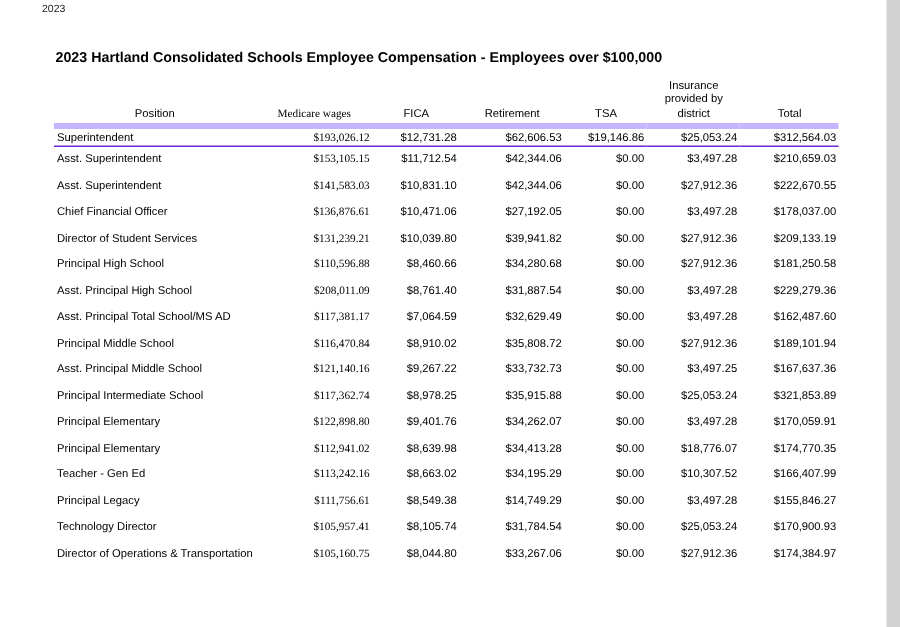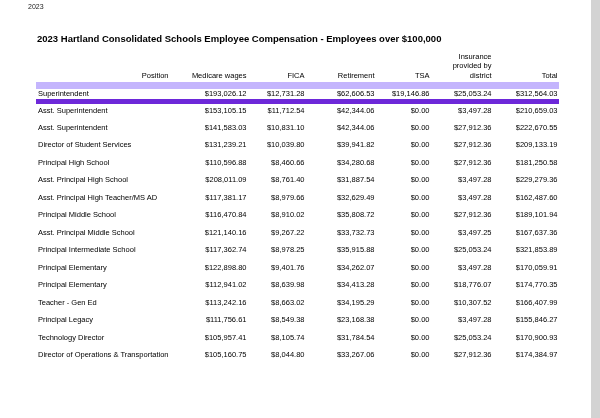--- a/index.html
+++ b/index.html
@@ -29,31 +29,31 @@
   }
   .comp-table {
     position: absolute; top: 52px; left: 36px;
     border-collapse: collapse;
     table-layout: fixed;
     font-size: 7.5px;
     line-height: 1.25;
   }
   .comp-table th {
     font-weight: normal;
-    text-align: right;
+    text-align: center;
     vertical-align: bottom;
-    border-bottom: 7px solid #c4b5fd;
+    border-bottom: 4px solid #c4b5fd;
     padding: 0 2px 2px 2px;
   }
   .comp-table td { padding: 0 2px; white-space: nowrap; overflow: hidden; }
   .comp-table tbody tr { height: 17.5px; }
   .comp-table tbody tr.first-row { height: 13px; }
-  .comp-table tbody tr.first-row td { border-bottom: 5px solid #6d28d9; }
+  .comp-table tbody tr.first-row td { border-bottom: 1px solid #6d28d9; }
   .col0 { width: 130px; }
-  .col1 { width: 78px; }
+  .col1 { width: 78px; font-family: Liberation Serif, serif; }
   .col2 { width: 58px; }
   .col3 { width: 70px; }
   .col4 { width: 55px; }
   .col5 { width: 62px; }
   .col6 { width: 66px; }
   td.col0 { text-align: left; }
   td.col1, td.col2, td.col3, td.col4, td.col5, td.col6 { text-align: right; }
 </style>
 </head>
 <body>
@@ -97,20 +97,29 @@
         <tr>
           <td class="col0">Asst. Superintendent</td>
           <td class="col1">$141,583.03</td>
           <td class="col2">$10,831.10</td>
           <td class="col3">$42,344.06</td>
           <td class="col4">$0.00</td>
           <td class="col5">$27,912.36</td>
           <td class="col6">$222,670.55</td>
         </tr>
         <tr>
+          <td class="col0">Chief Financial Officer</td>
+          <td class="col1">$136,876.61</td>
+          <td class="col2">$10,471.06</td>
+          <td class="col3">$27,192.05</td>
+          <td class="col4">$0.00</td>
+          <td class="col5">$3,497.28</td>
+          <td class="col6">$178,037.00</td>
+        </tr>
+        <tr>
           <td class="col0">Director of Student Services</td>
           <td class="col1">$131,239.21</td>
           <td class="col2">$10,039.80</td>
           <td class="col3">$39,941.82</td>
           <td class="col4">$0.00</td>
           <td class="col5">$27,912.36</td>
           <td class="col6">$209,133.19</td>
         </tr>
         <tr>
           <td class="col0">Principal High School</td>
@@ -124,23 +133,23 @@
         <tr>
           <td class="col0">Asst. Principal High School</td>
           <td class="col1">$208,011.09</td>
           <td class="col2">$8,761.40</td>
           <td class="col3">$31,887.54</td>
           <td class="col4">$0.00</td>
           <td class="col5">$3,497.28</td>
           <td class="col6">$229,279.36</td>
         </tr>
         <tr>
-          <td class="col0">Asst. Principal High Teacher/MS AD</td>
+          <td class="col0">Asst. Principal Total School/MS AD</td>
           <td class="col1">$117,381.17</td>
-          <td class="col2">$8,979.66</td>
+          <td class="col2">$7,064.59</td>
           <td class="col3">$32,629.49</td>
           <td class="col4">$0.00</td>
           <td class="col5">$3,497.28</td>
           <td class="col6">$162,487.60</td>
         </tr>
         <tr>
           <td class="col0">Principal Middle School</td>
           <td class="col1">$116,470.84</td>
           <td class="col2">$8,910.02</td>
           <td class="col3">$35,808.72</td>
@@ -190,21 +199,21 @@
           <td class="col2">$8,663.02</td>
           <td class="col3">$34,195.29</td>
           <td class="col4">$0.00</td>
           <td class="col5">$10,307.52</td>
           <td class="col6">$166,407.99</td>
         </tr>
         <tr>
           <td class="col0">Principal Legacy</td>
           <td class="col1">$111,756.61</td>
           <td class="col2">$8,549.38</td>
-          <td class="col3">$23,168.38</td>
+          <td class="col3">$14,749.29</td>
           <td class="col4">$0.00</td>
           <td class="col5">$3,497.28</td>
           <td class="col6">$155,846.27</td>
         </tr>
         <tr>
           <td class="col0">Technology Director</td>
           <td class="col1">$105,957.41</td>
           <td class="col2">$8,105.74</td>
           <td class="col3">$31,784.54</td>
           <td class="col4">$0.00</td>

